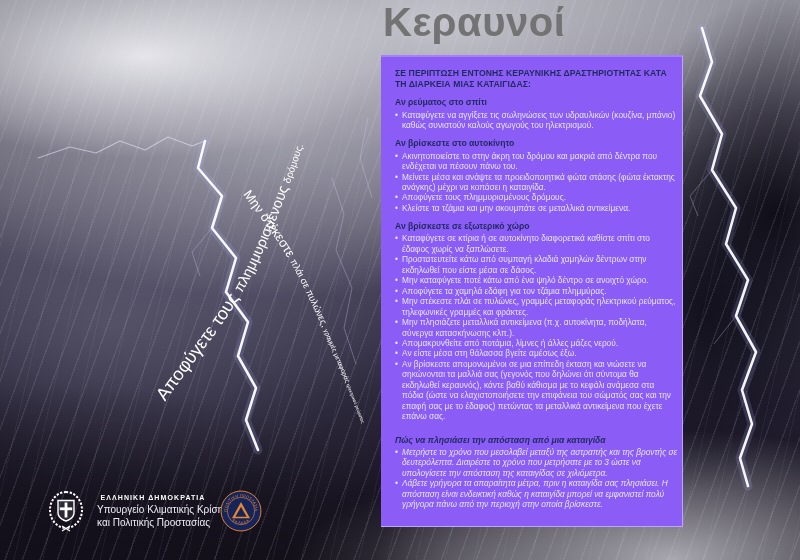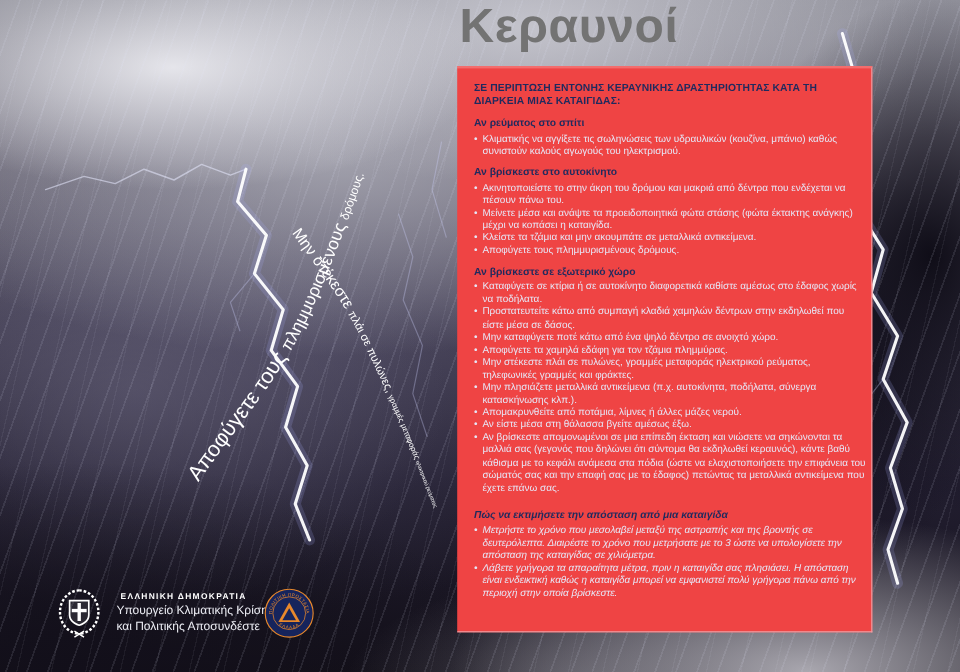--- a/index.html
+++ b/index.html
@@ -37,22 +37,22 @@
   .bolt-thin{fill:none;stroke:#e7eaff;stroke-width:1.2;stroke-linejoin:round;stroke-linecap:round;opacity:.55;}
   .bolt-faint{fill:none;stroke:#cfd4ff;stroke-width:1;stroke-linejoin:round;opacity:.32;}
   .warn-text{fill:#ffffff;font-family:"Liberation Sans","DejaVu Sans",sans-serif;}
   
   .title{
     position:absolute;left:383px;top:0;margin:0;
     color:#737373;font-size:40px;font-weight:700;letter-spacing:.5px;line-height:1.1;
   }
   
   .panel{
-    position:absolute;left:381px;top:55px;width:346px;height:472px;
-    background:#ef4444;box-sizing:border-box;
+    position:absolute;left:381px;top:55px;width:302px;height:472px;
+    background:#8b5cf6;box-sizing:border-box;
     border-top:2px solid rgba(255,255,255,0.22);
     border-right:1px solid rgba(240,240,250,0.5);
     border-bottom:1px solid rgba(240,240,250,0.5);
     padding:11px 4px 10px 14px;overflow:hidden;
   }
   .panel-header{
     color:#1f2a5e;font-weight:700;font-size:8.6px;line-height:1.3;letter-spacing:.1px;
     margin-bottom:7px;
   }
   .sec{margin-top:8px;}
@@ -122,69 +122,69 @@
   </svg>
 
   <h1 class="title">Κεραυνοί</h1>
 
   <div class="panel">
     <div class="panel-header">ΣΕ ΠΕΡΙΠΤΩΣΗ ΕΝΤΟΝΗΣ ΚΕΡΑΥΝΙΚΗΣ ΔΡΑΣΤΗΡΙΟΤΗΤΑΣ ΚΑΤΑ ΤΗ ΔΙΑΡΚΕΙΑ ΜΙΑΣ ΚΑΤΑΙΓΙΔΑΣ:</div>
     <div id="sections">
         <div class="sec">
           <div class="sec-heading">Αν ρεύματος στο σπίτι</div>
           <ul>
-            <li>Κλιματικής να αγγίξετε τις σωληνώσεις των υδραυλικών (κουζίνα, μπάνιο) καθώς συνιστούν καλούς αγωγούς του ηλεκτρισμού.</li>
+            <li>Καταφύγετε να αγγίξετε τις σωληνώσεις των υδραυλικών (κουζίνα, μπάνιο) καθώς συνιστούν καλούς αγωγούς του ηλεκτρισμού.</li>
           </ul>
         </div>
         <div class="sec">
           <div class="sec-heading">Αν βρίσκεστε στο αυτοκίνητο</div>
           <ul>
             <li>Ακινητοποιείστε το στην άκρη του δρόμου και μακριά από δέντρα που ενδέχεται να πέσουν πάνω του.</li>
             <li>Μείνετε μέσα και ανάψτε τα προειδοποιητικά φώτα στάσης (φώτα έκτακτης ανάγκης) μέχρι να κοπάσει η καταιγίδα.</li>
+            <li>Αποφύγετε τους πλημμυρισμένους δρόμους.</li>
             <li>Κλείστε τα τζάμια και μην ακουμπάτε σε μεταλλικά αντικείμενα.</li>
-            <li>Αποφύγετε τους πλημμυρισμένους δρόμους.</li>
           </ul>
         </div>
         <div class="sec">
           <div class="sec-heading">Αν βρίσκεστε σε εξωτερικό χώρο</div>
           <ul>
-            <li>Καταφύγετε σε κτίρια ή σε αυτοκίνητο διαφορετικά καθίστε αμέσως στο έδαφος χωρίς να ποδήλατα.</li>
+            <li>Καταφύγετε σε κτίρια ή σε αυτοκίνητο διαφορετικά καθίστε σπίτι στο έδαφος χωρίς να ξαπλώσετε.</li>
             <li>Προστατευτείτε κάτω από συμπαγή κλαδιά χαμηλών δέντρων στην εκδηλωθεί που είστε μέσα σε δάσος.</li>
             <li>Μην καταφύγετε ποτέ κάτω από ένα ψηλό δέντρο σε ανοιχτό χώρο.</li>
             <li>Αποφύγετε τα χαμηλά εδάφη για τον τζάμια πλημμύρας.</li>
             <li>Μην στέκεστε πλάι σε πυλώνες, γραμμές μεταφοράς ηλεκτρικού ρεύματος, τηλεφωνικές γραμμές και φράκτες.</li>
             <li>Μην πλησιάζετε μεταλλικά αντικείμενα (π.χ. αυτοκίνητα, ποδήλατα, σύνεργα κατασκήνωσης κλπ.).</li>
             <li>Απομακρυνθείτε από ποτάμια, λίμνες ή άλλες μάζες νερού.</li>
             <li>Αν είστε μέσα στη θάλασσα βγείτε αμέσως έξω.</li>
             <li>Αν βρίσκεστε απομονωμένοι σε μια επίπεδη έκταση και νιώσετε να σηκώνονται τα μαλλιά σας (γεγονός που δηλώνει ότι σύντομα θα εκδηλωθεί κεραυνός), κάντε βαθύ κάθισμα με το κεφάλι ανάμεσα στα πόδια (ώστε να ελαχιστοποιήσετε την επιφάνεια του σώματός σας και την επαφή σας με το έδαφος) πετώντας τα μεταλλικά αντικείμενα που έχετε επάνω σας.</li>
           </ul>
         </div>
         <div class="sec italic gap">
-          <div class="sec-heading">Πώς να εκτιμήσετε την απόσταση από μια καταιγίδα</div>
+          <div class="sec-heading">Πώς να πλησιάσει την απόσταση από μια καταιγίδα</div>
           <ul>
             <li>Μετρήστε το χρόνο που μεσολαβεί μεταξύ της αστραπής και της βροντής σε δευτερόλεπτα. Διαιρέστε το χρόνο που μετρήσατε με το 3 ώστε να υπολογίσετε την απόσταση της καταιγίδας σε χιλιόμετρα.</li>
             <li>Λάβετε γρήγορα τα απαραίτητα μέτρα, πριν η καταιγίδα σας πλησιάσει. Η απόσταση είναι ενδεικτική καθώς η καταιγίδα μπορεί να εμφανιστεί πολύ γρήγορα πάνω από την περιοχή στην οποία βρίσκεστε.</li>
           </ul>
         </div>
       </div>
   </div>
 
   <div class="footer">
     <svg class="emblem" width="40" height="44" viewBox="0 0 40 44">
       <path d="M20,3 A16,18 0 0 0 20,39" fill="none" stroke="#ffffff" stroke-width="2" stroke-dasharray="2.2 1.6"></path>
       <path d="M20,3 A16,18 0 0 1 20,39" fill="none" stroke="#ffffff" stroke-width="2" stroke-dasharray="2.2 1.6"></path>
       <path d="M16,42 L24,37 M24,42 L16,37" stroke="#ffffff" stroke-width="1.2"></path>
       <path d="M12,11.5 h16 v12 c0,6.5 -8,8.5 -8,8.5 c0,0 -8,-2 -8,-8.5 z" fill="rgba(255,255,255,0.10)" stroke="#ffffff" stroke-width="1.4"></path>
       <rect x="18.6" y="13.5" width="2.8" height="15" fill="#ffffff"></rect>
       <rect x="13.8" y="18.4" width="12.4" height="2.8" fill="#ffffff"></rect>
     </svg>
     <div class="ministry">
       <div class="org">ΕΛΛΗΝΙΚΗ ΔΗΜΟΚΡΑΤΙΑ</div>
       <div class="min-line">Υπουργείο Κλιματικής Κρίσης</div>
-      <div class="min-line">και Πολιτικής Αποσυνδέστε</div>
+      <div class="min-line">και Πολιτικής Προστασίας</div>
     </div>
     <svg class="emblem" width="42" height="42" viewBox="0 0 40 40">
       <defs>
         <path id="cp-top" d="M6.5,20 A13.5,13.5 0 0 1 33.5,20"></path>
         <path id="cp-bottom" d="M7.5,20 A12.5,12.5 0 0 0 32.5,20"></path>
       </defs>
       <circle cx="20" cy="20" r="19" fill="#16245c" stroke="#e8882c" stroke-width="0.9"></circle>
       <circle cx="20" cy="20" r="13" fill="none" stroke="#e8882c" stroke-width="0.6"></circle>
       <text fill="#e8882c" font-size="3.6" letter-spacing="0.3" text-anchor="middle" font-family="Liberation Sans, sans-serif">
         <textPath href="#cp-top" startOffset="50%">ΠΟΛΙΤΙΚΗ ΠΡΟΣΤΑΣΙΑ</textPath>

